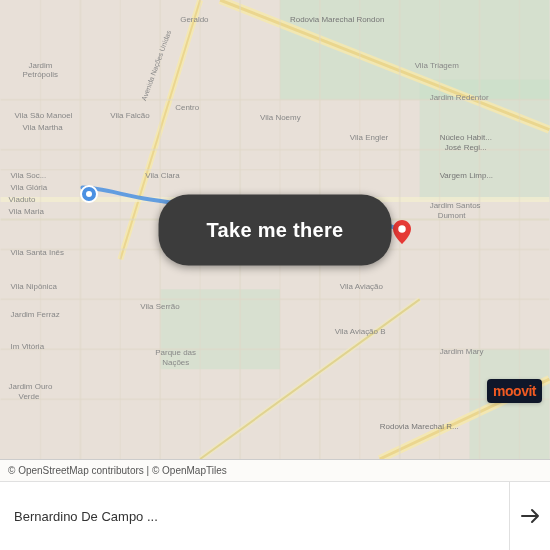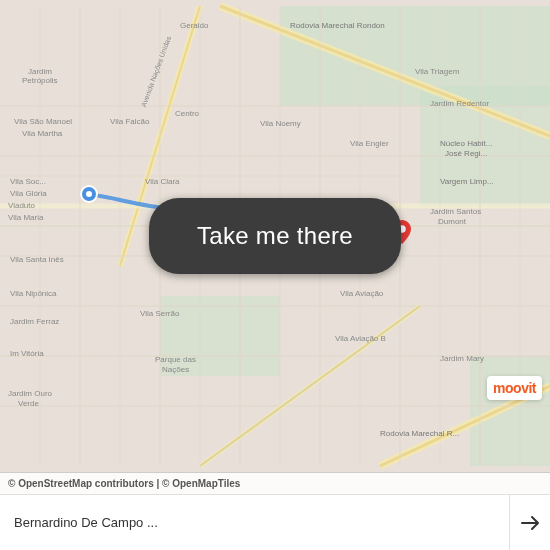--- a/index.html
+++ b/index.html
@@ -37,22 +37,22 @@
     .take-me-there-btn {
       position: absolute;
       top: 50%;
       left: 50%;
       transform: translate(-50%, -50%);
       background: #3c3c3c;
       color: white;
       border: none;
       border-radius: 30px;
       padding: 24px 48px;
-      font-size: 24px;
-      font-weight: 400;
+      font-size: 20px;
+      font-weight: 700;
       cursor: pointer;
       white-space: nowrap;
       z-index: 10;
       box-shadow: 0 2px 8px rgba(0,0,0,0.4);
       letter-spacing: 0.3px;
     }
 
     
     .dest-pin {
       position: absolute;
@@ -77,26 +77,25 @@
     .attribution {
       height: 22px;
       background: rgba(255,255,255,0.85);
       display: flex;
       align-items: center;
       padding: 0 8px;
       font-size: 10px;
       color: #555;
       gap: 4px;
       border-top: 1px solid #ccc;
-      font-weight: bold;
     }
 
     
     .bottom-bar {
-      height: 56px;
+      height: 69px;
       background: white;
       display: flex;
       align-items: center;
       border-top: 1px solid #e0e0e0;
     }
 
     .bottom-bar-left, .bottom-bar-right {
       flex: 1;
       display: flex;
       flex-direction: column;
@@ -127,24 +126,24 @@
     }
 
     .arrow-svg {
       width: 24px;
       height: 24px;
     }
 
     
     .moovit-logo {
       position: absolute;
-      bottom: 72px;
+      bottom: 56px;
       right: 8px;
       z-index: 10;
-      background: #ffffff;
+      background: #0f172a;
       border-radius: 4px;
       padding: 3px 6px;
       box-shadow: 0 1px 4px rgba(0,0,0,0.2);
     }
 
     .moovit-text {
       font-size: 14px;
       font-weight: 700;
       color: #f15a22;
       letter-spacing: -0.5px;

